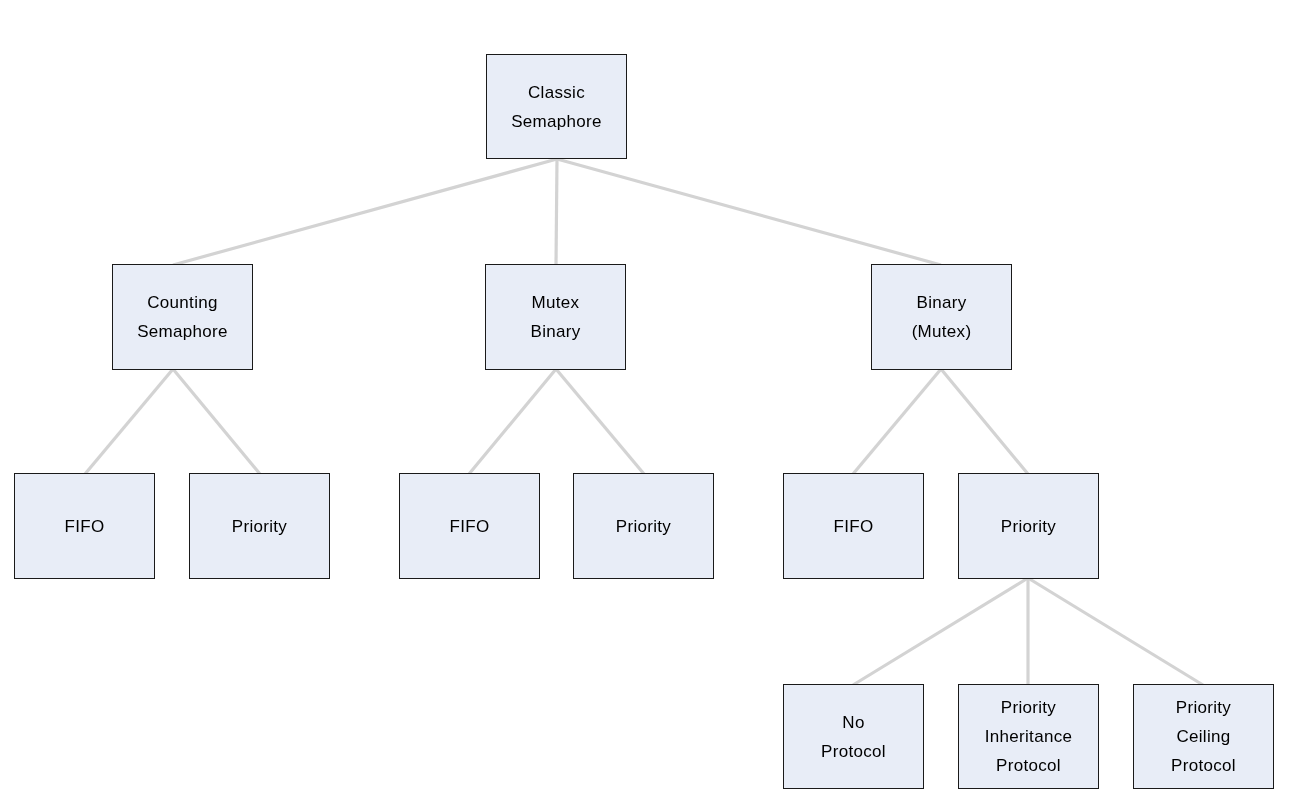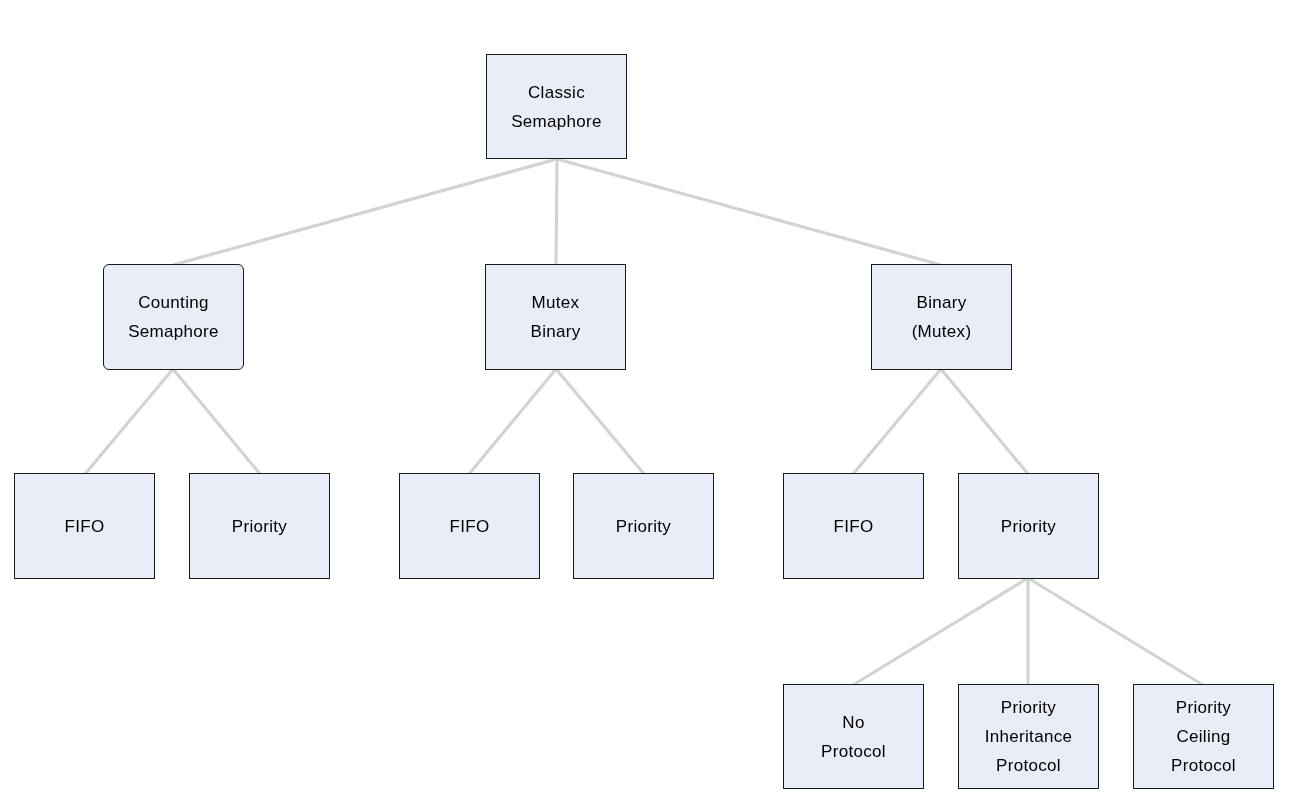--- a/index.html
+++ b/index.html
@@ -59,21 +59,21 @@
     <line x1="1028" y1="550" x2="853" y2="657"></line>
     <line x1="1028" y1="550" x2="1028" y2="657"></line>
     <line x1="1028" y1="550" x2="1203" y2="657"></line>
   </svg>
 
   <div class="node" style="left:486px; top:26px; height:105px;">
     <span class="label">Classic
 Semaphore</span>
   </div>
 
-  <div class="node" style="left:103px; top:236px;border-radius:6px;">
+  <div class="node" style="left:112px; top:236px;">
     <span class="label">Counting
 Semaphore</span>
   </div>
 
   <div class="node" style="left:485px; top:236px;">
     <span class="label">Mutex
 Binary</span>
   </div>
 
   <div class="node" style="left:871px; top:236px;">

